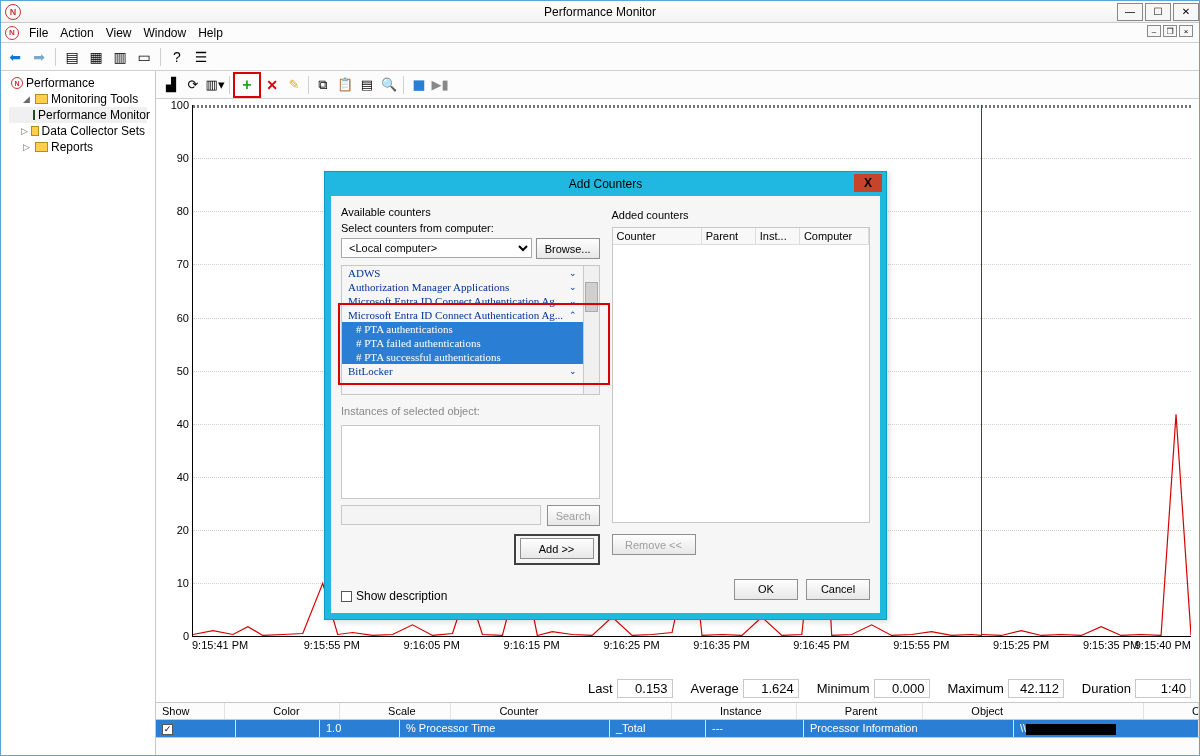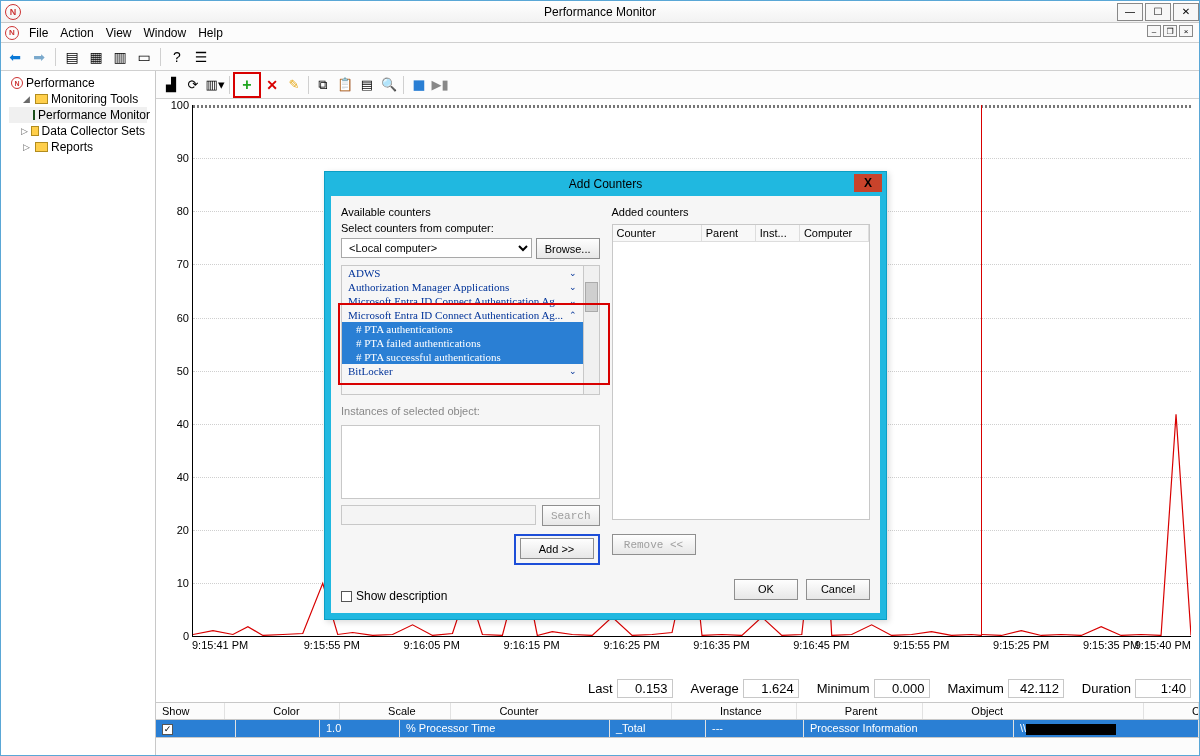--- a/index.html
+++ b/index.html
@@ -84,48 +84,48 @@
   .col-show{width:80px;} .col-color{width:84px;} .col-scale{width:80px;} .col-counter{width:210px;} .col-instance{width:96px;} .col-parent{width:98px;} .col-object{width:210px;} .col-computer{flex:1;}
   .color-swatch { width:40px; height:2px; background:#d80000; }
   .redact { display:inline-block; width:90px; height:11px; background:#000; vertical-align:middle; }
   .chk { width:11px; height:11px; border:1px solid #555; display:inline-flex; align-items:center; justify-content:center; background:#fff; font-size:9px; color:#000; }
 
   
   .dialog { position:absolute; left:323px; top:170px; width:563px; background:#20b8e0; border:1px solid #0b9ec4; box-shadow:2px 2px 6px rgba(0,0,0,0.15); }
   .dlg-title { height:24px; display:flex; align-items:center; justify-content:center; position:relative; color:#000; font-size:12px; background:#20b8e0; }
   .dlg-close { position:absolute; right:4px; top:2px; width:28px; height:18px; background:#c8432b; color:#000; display:flex; align-items:center; justify-content:center; font-weight:bold; }
   .dlg-body { background:#f6f6f6; margin:0 6px 6px 6px; padding:10px; }
-  .dlg-cols { display:flex; gap:12px; }
+  .dlg-cols { display:flex; gap:12px;align-items:center; }
   .dlg-col { flex:1; display:flex; flex-direction:column; }
   .lbl { font-size:11px; margin-bottom:4px; }
   .combo { display:flex; gap:4px; }
   select.cmb, .txtbox { height:20px; border:1px solid #a8a8a8; background:#fff; font-size:11px; padding:0 3px; }
   select.cmb { flex:1; }
   .btn { height:21px; border:1px solid #8f8f8f; background:linear-gradient(#fefefe,#e7e7e7); font-size:11px; padding:0 8px; display:inline-flex; align-items:center; }
-  .btn:disabled, .btn.disabled { color:#9e9e9e;font-family:Liberation Mono, monospace; }
+  .btn:disabled, .btn.disabled { color:#9e9e9e; }
   .counter-list { margin-top:6px; border:1px solid #c8c8c8; height:130px; display:flex; }
   .cl-body { flex:1; overflow:hidden; border-right:1px solid #c8c8c8; }
   .cl-scroll { width:15px; background:#f0f0f0; position:relative; }
   .cl-scroll .knob { position:absolute; top:16px; left:1px; right:1px; height:30px; background:#cfcfcf; border:1px solid #aaa; }
   .cnt-item { font-size:11px; padding:1px 6px; color:#003399; display:flex; justify-content:space-between; align-items:center;font-family:Liberation Serif, serif; }
   .cnt-item .chev { color:#003399; font-size:9px; }
   .cnt-item.sel { background:#2a7fd4; color:#fff; }
   .cnt-sub { padding-left:14px; }
   .red-outline { position:absolute; border:2px solid #d80000; pointer-events:none; }
   .inst-box { border:1px solid #c8c8c8; height:74px; background:#fff; margin-top:4px; }
   .inst-search { display:flex; gap:6px; margin-top:6px; }
   .inst-search .cmb2 { flex:1; height:20px; border:1px solid #c8c8c8; background:#f4f4f4; }
   .added-table { border:1px solid #c8c8c8; height:296px; background:#fff; margin-top:2px; }
   .added-hdr { display:flex; background:#f8f8f8; border-bottom:1px solid #ddd; font-size:11px; }
   .added-hdr div { padding:2px 4px; border-right:1px solid #ddd; }
   .ah-c{flex:1.6;} .ah-p{flex:0.9;} .ah-i{flex:0.7;} .ah-cm{flex:1.2; border-right:none;}
   .dlg-bottom { display:flex; align-items:center; margin-top:10px; }
   .dlg-bottom .right { margin-left:auto; display:flex; gap:8px; }
   .dlg-bottom .right .btn { width:64px; justify-content:center; }
-  .red-add { border:2px solid #1d4ed8; padding:2px 4px 4px 4px; display:inline-block; }
+  .red-add { border:2px solid #404040; padding:2px 4px 4px 4px; display:inline-block; }
   .add-remove-row { display:flex; margin-top:8px; }
   .add-row-left { flex:1; display:flex; justify-content:flex-end; }
   .remove-cell { flex:1; display:flex; }
   .showdesc { display:flex; align-items:center; gap:4px; margin-top:14px; }
 
   .status { height:18px; border-top:1px solid #c8c8c8; background:#fcfcfc; }
 </style>
 </head>
 <body>
 

